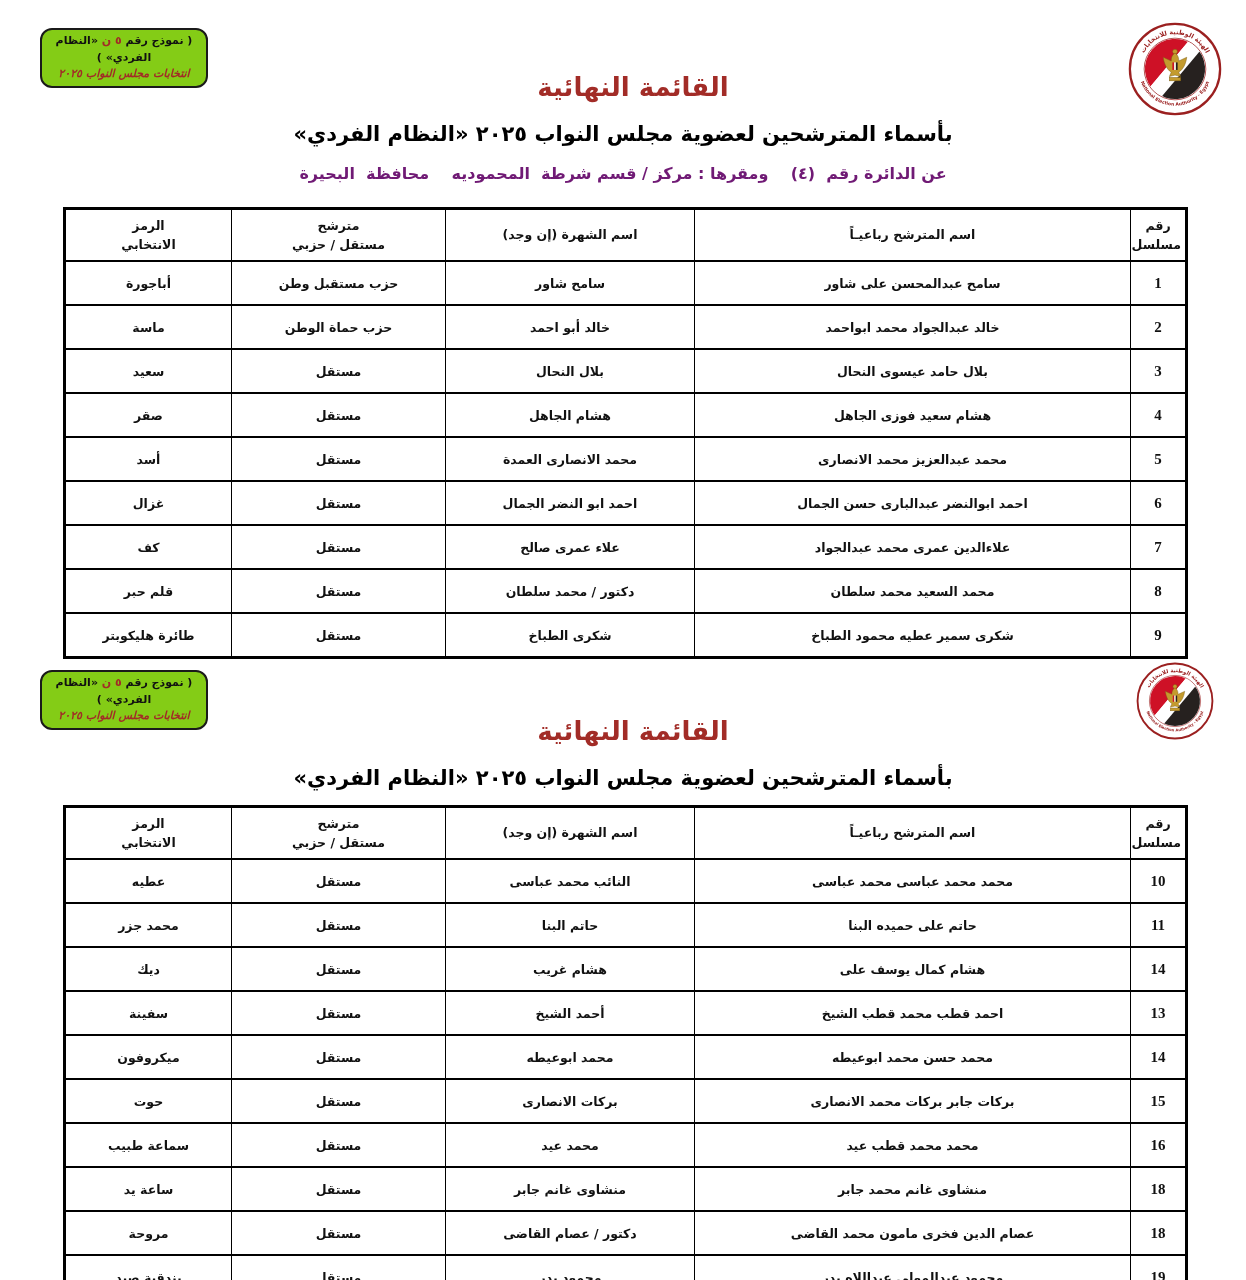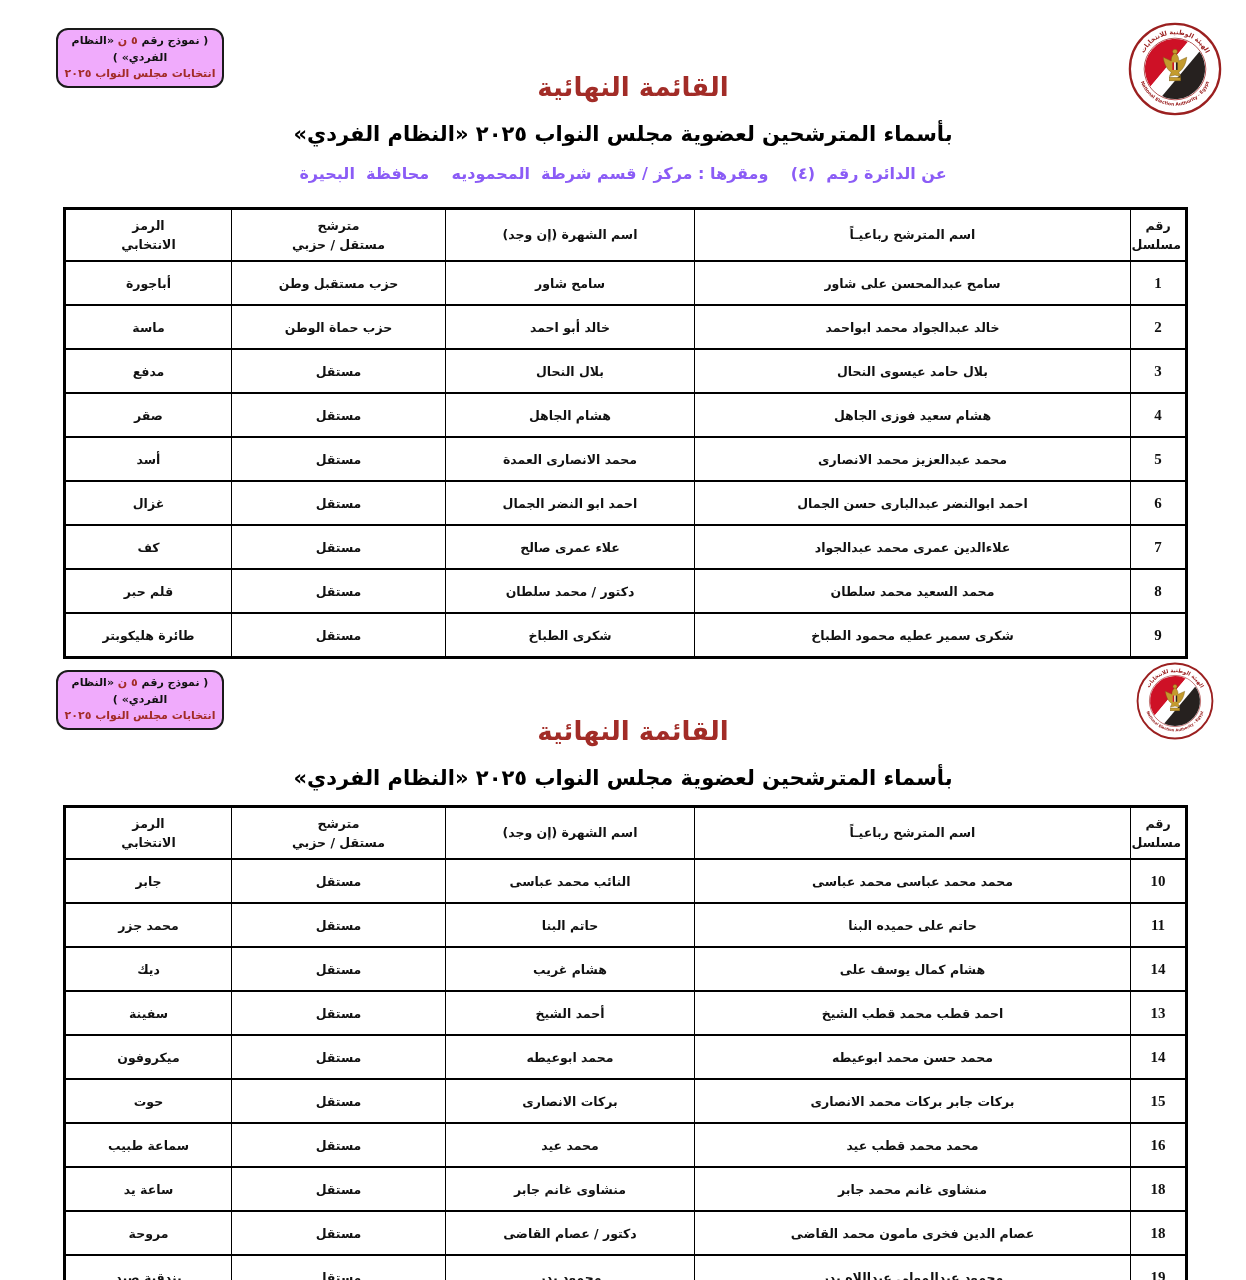--- a/index.html
+++ b/index.html
@@ -25,46 +25,45 @@
     left:40px;
     width:152px;
     border:2px solid #1a1a1a;
     border-radius:12px;
     padding:3px 6px;
     text-align:center;
     direction:rtl;
     font-weight:bold;
     font-size:11px;
     line-height:1.5;
-    background:#f0abfc;
-    margin-left:16px;
+    background:#84cc16;
   }
   .formbox .red{color:var(--red);}
-  .formbox .l2{color:var(--red);}
+  .formbox .l2{color:var(--red);font-style:italic;}
 
   .logo{position:absolute;}
 
   .doc-title{
     position:absolute;left:0;width:100%;
     text-align:center;direction:rtl;
     color:var(--red);
     font-weight:bold;
     font-size:26px;
     letter-spacing:0;
     padding-left:10px;
   }
   .doc-sub{
     position:absolute;left:0;width:100%;
     text-align:center;direction:rtl;
     color:#000;font-weight:bold;font-size:21px;
   }
   .district{
     position:absolute;left:0;width:100%;
     text-align:center;direction:rtl;
-    color:#8b5cf6;font-weight:bold;font-size:16px;
+    color:#701a75;font-weight:bold;font-size:16px;
     white-space:pre-wrap;
   }
 
   table.cands{
     position:absolute;
     left:63px;
     width:1122px;
     border-collapse:collapse;
     table-layout:fixed;
     direction:rtl;
@@ -173,21 +172,21 @@
           <td class="c-name">خالد عبدالجواد محمد ابواحمد</td>
           <td class="c-shehra">خالد أبو احمد</td>
           <td class="c-party">حزب حماة الوطن</td>
           <td class="c-symbol">ماسة</td>
         </tr>
         <tr>
           <td class="c-serial">3</td>
           <td class="c-name">بلال حامد عيسوى النحال</td>
           <td class="c-shehra">بلال النحال</td>
           <td class="c-party">مستقل</td>
-          <td class="c-symbol">مدفع</td>
+          <td class="c-symbol">سعيد</td>
         </tr>
         <tr>
           <td class="c-serial">4</td>
           <td class="c-name">هشام سعيد فوزى الجاهل</td>
           <td class="c-shehra">هشام الجاهل</td>
           <td class="c-party">مستقل</td>
           <td class="c-symbol">صقر</td>
         </tr>
         <tr>
           <td class="c-serial">5</td>
@@ -288,21 +287,21 @@
         <th>الرمز
 الانتخابي</th>
       </tr>
     </thead>
     <tbody>
         <tr>
           <td class="c-serial">10</td>
           <td class="c-name">محمد محمد عباسى محمد عباسى</td>
           <td class="c-shehra">النائب محمد عباسى</td>
           <td class="c-party">مستقل</td>
-          <td class="c-symbol">جابر</td>
+          <td class="c-symbol">عطيه</td>
         </tr>
         <tr>
           <td class="c-serial">11</td>
           <td class="c-name">حاتم على حميده البنا</td>
           <td class="c-shehra">حاتم البنا</td>
           <td class="c-party">مستقل</td>
           <td class="c-symbol">محمد جزر</td>
         </tr>
         <tr>
           <td class="c-serial">14</td>

